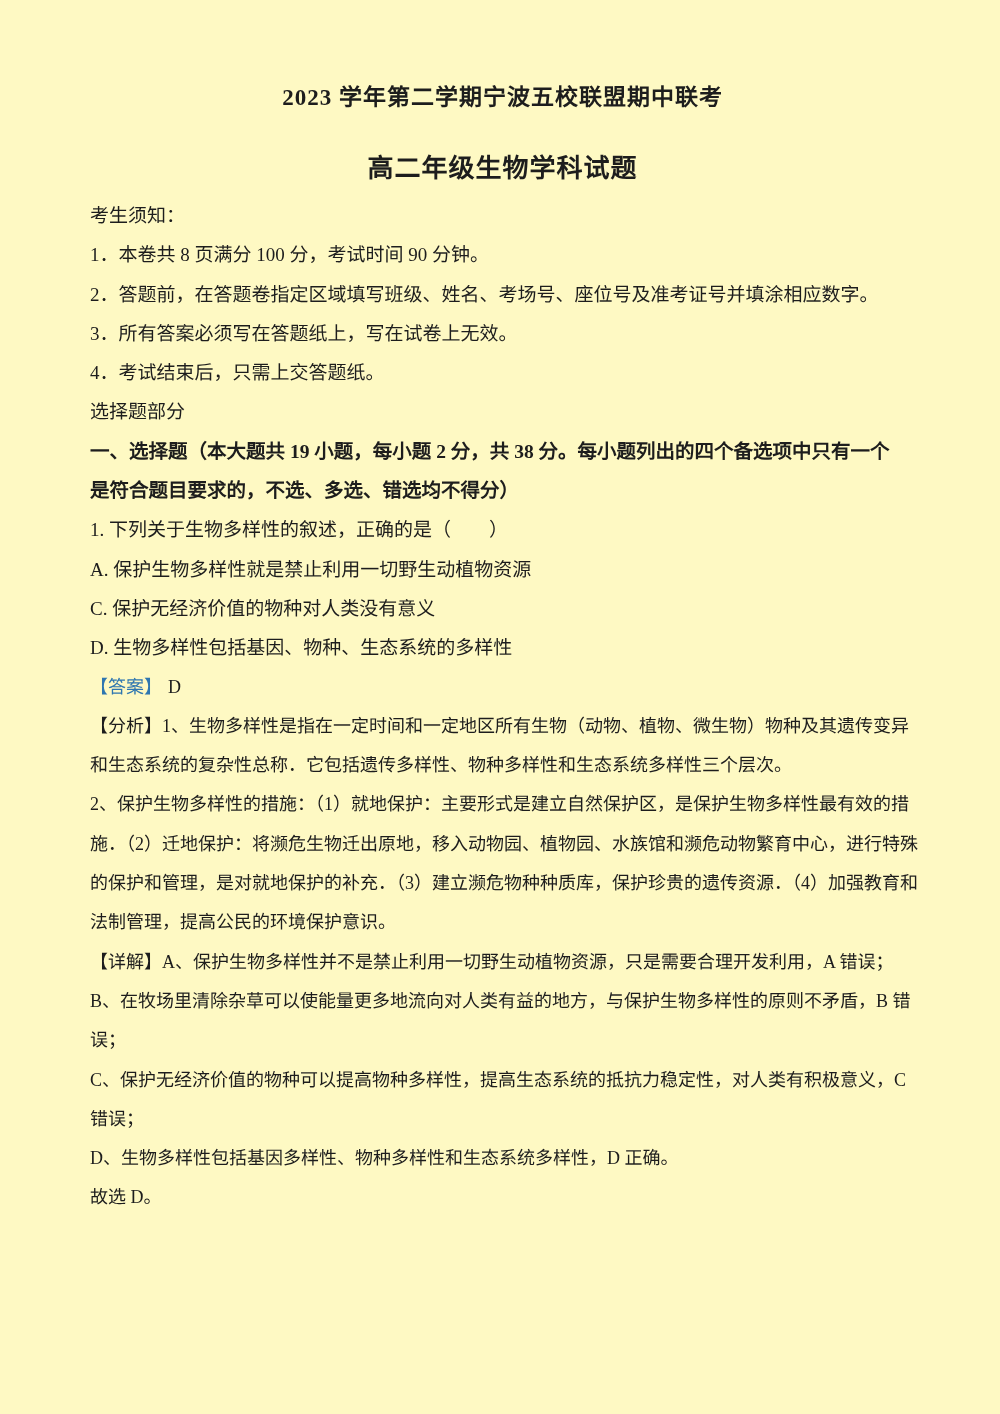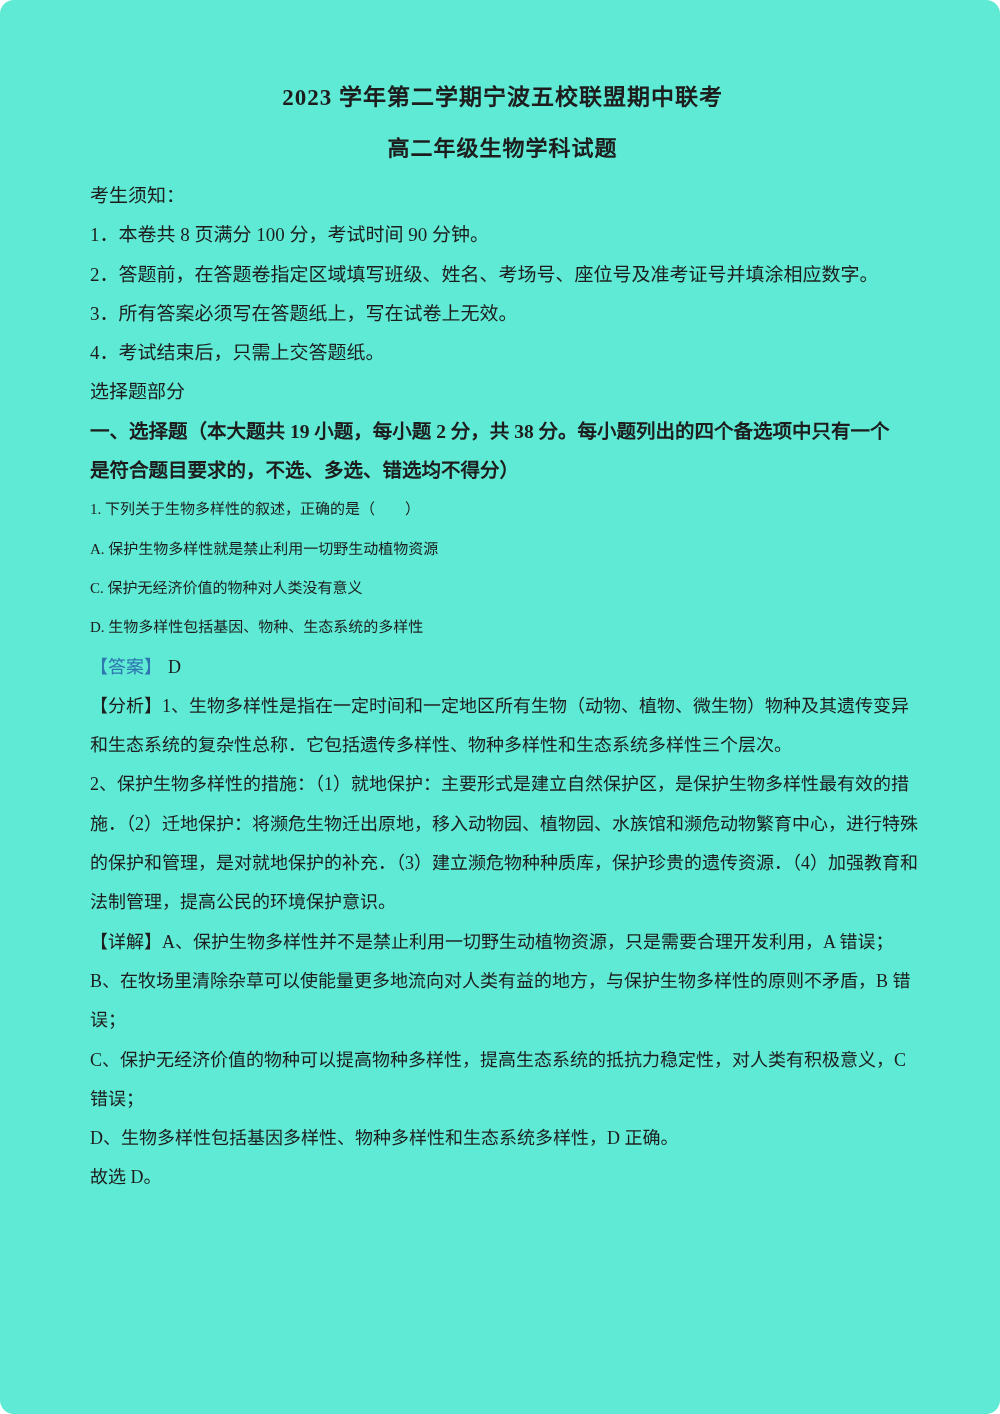--- a/index.html
+++ b/index.html
@@ -16,44 +16,44 @@
     overflow: hidden;
   }
   .title {
     font-size: 23px;
     font-weight: 700;
     text-align: center;
     line-height: 28px;
     letter-spacing: 1px;
   }
   .subtitle {
-    font-size: 22px;
+    font-size: 26px;
     font-weight: 700;
     text-align: center;
     line-height: 26px;
-    margin-top: 24px;
+    margin-top: 44px;
     letter-spacing: 1px;
   }
   .content { margin-top: 14px; }
   .ln {
     line-height: 39.3px;
     font-size: 18px;
     white-space: nowrap;
   }
   .b  { font-weight: 400; font-size: 19px; }
   .b2 { font-weight: 700; font-size: 19.5px; }
-  .q  { font-size: 15px; }
+  .q  { font-size: 19px; }
   .center { white-space: normal; }
   .blue { color: #2e76b0; }
   .answer-value { margin-left: 6px; }
 </style>
 </head>
 <body>
 
-<div class="page" style="background: #5eead4; color: rgb(29, 29, 29); border-radius: 14px;">
+<div class="page" style="background: #fef9c3; color: rgb(29, 29, 29);">
 
   <div class="title">2023 学年第二学期宁波五校联盟期中联考</div>
   <div class="subtitle">高二年级生物学科试题</div>
 
   <div class="content">
 
     <div class="ln b">考生须知：</div>
     <div class="ln b">1．本卷共 8 页满分 100 分，考试时间 90 分钟。</div>
     <div class="ln b">2．答题前，在答题卷指定区域填写班级、姓名、考场号、座位号及准考证号并填涂相应数字。</div>
     <div class="ln b">3．所有答案必须写在答题纸上，写在试卷上无效。</div>

